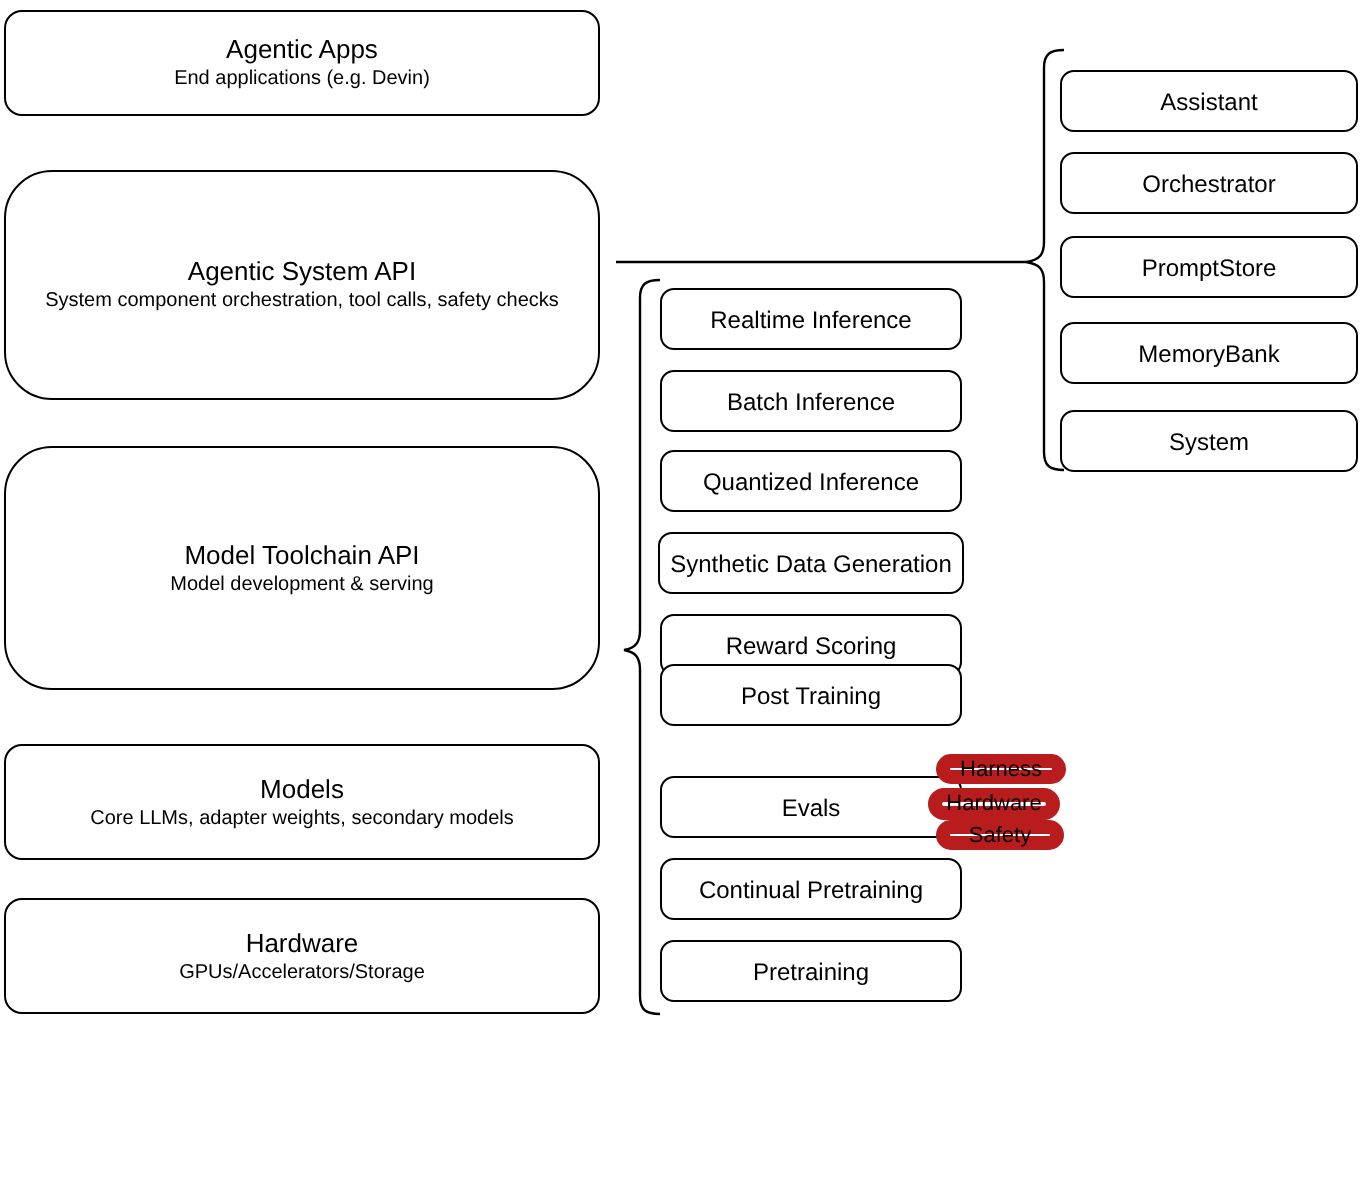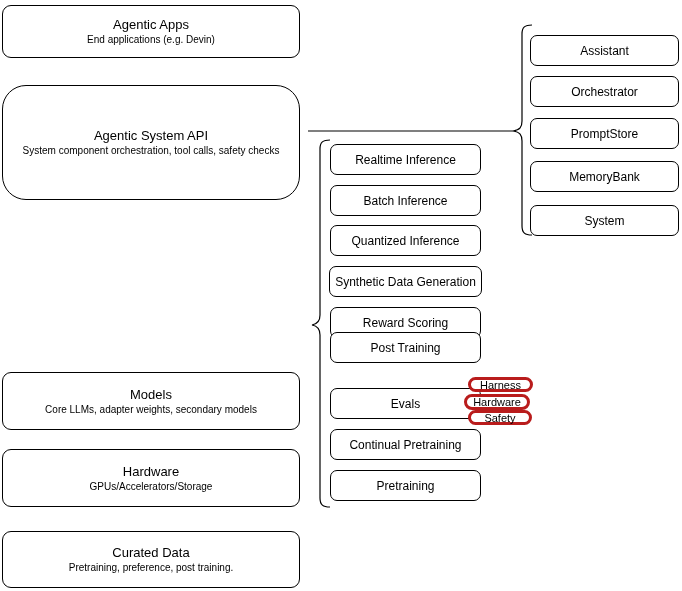--- a/index.html
+++ b/index.html
@@ -53,21 +53,21 @@
   .right-box {
     left: 530px;
     width: 149px;
     height: 31px;
     border-radius: 7px;
     font-size: 12px;
   }
   .pill {
     position: absolute;
     box-sizing: border-box;
-    border: 3px solid #b91c1c;
+    border: 7px solid #b91c1c;
     background: #ffffff;
     border-radius: 8px;
     display: flex;
     align-items: center;
     justify-content: center;
     font-size: 11px;
     color: #000000;
     z-index: 3;
   }
   .wire-layer {
@@ -98,35 +98,35 @@
   <div class="node stack-box" style="top:5px;height:53px;">
     <div class="title">Agentic Apps</div>
     <div class="subtitle">End applications (e.g. Devin)</div>
   </div>
 
   <div class="node stack-box big" style="top:85px;height:115px;">
     <div class="title">Agentic System API</div>
     <div class="subtitle">System component orchestration, tool calls, safety checks</div>
   </div>
 
+  <div class="node stack-box big" style="top:223px;height:122px;">
+    <div class="title">Model Toolchain API</div>
+    <div class="subtitle">Model development &amp; serving</div>
+  </div>
 
   <div class="node stack-box" style="top:372px;height:58px;">
     <div class="title">Models</div>
     <div class="subtitle">Core LLMs, adapter weights, secondary models</div>
   </div>
 
   <div class="node stack-box" style="top:449px;height:58px;">
     <div class="title">Hardware</div>
     <div class="subtitle">GPUs/Accelerators/Storage</div>
   </div>
 
-  <div class="node stack-box" style="top:531px;height:57px;">
-    <div class="title">Curated Data</div>
-    <div class="subtitle">Pretraining, preference, post training.</div>
-  </div>
 
   <div class="node mid-box" style="top:144px;">
     <span>Realtime Inference</span>
   </div>
   <div class="node mid-box" style="top:185px;">
     <span>Batch Inference</span>
   </div>
   <div class="node mid-box" style="top:225px;">
     <span>Quantized Inference</span>
   </div>

